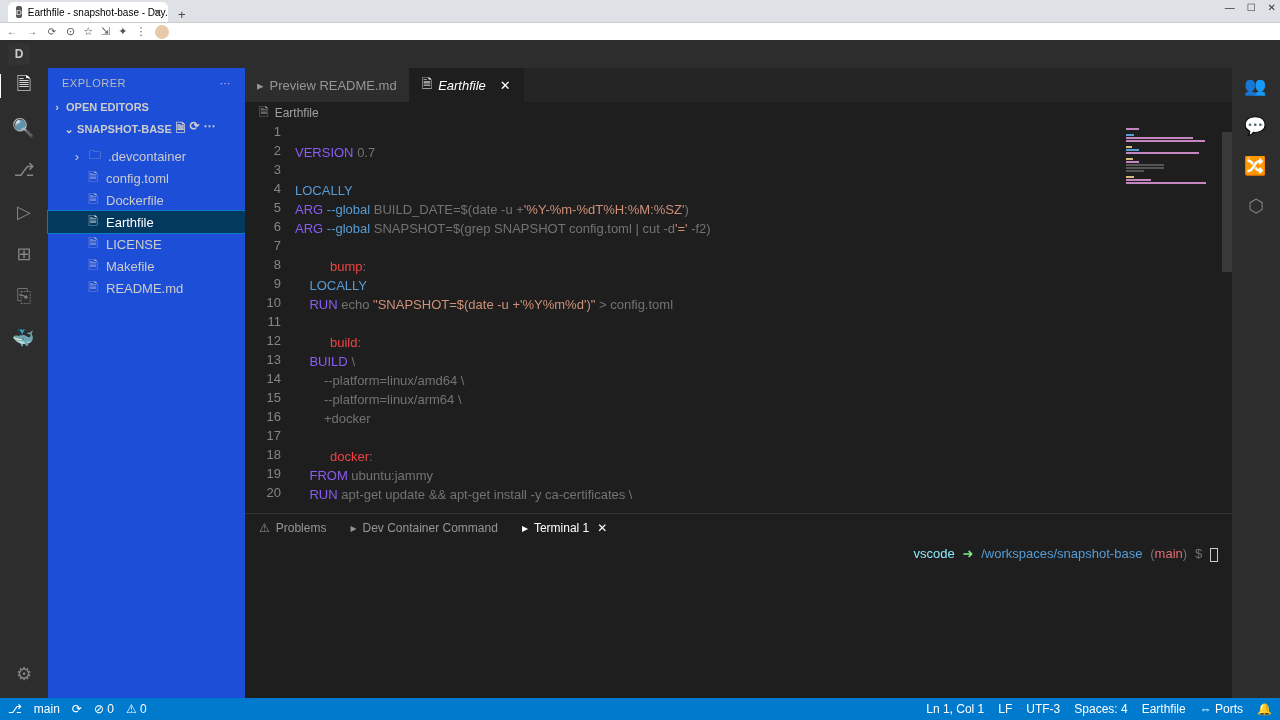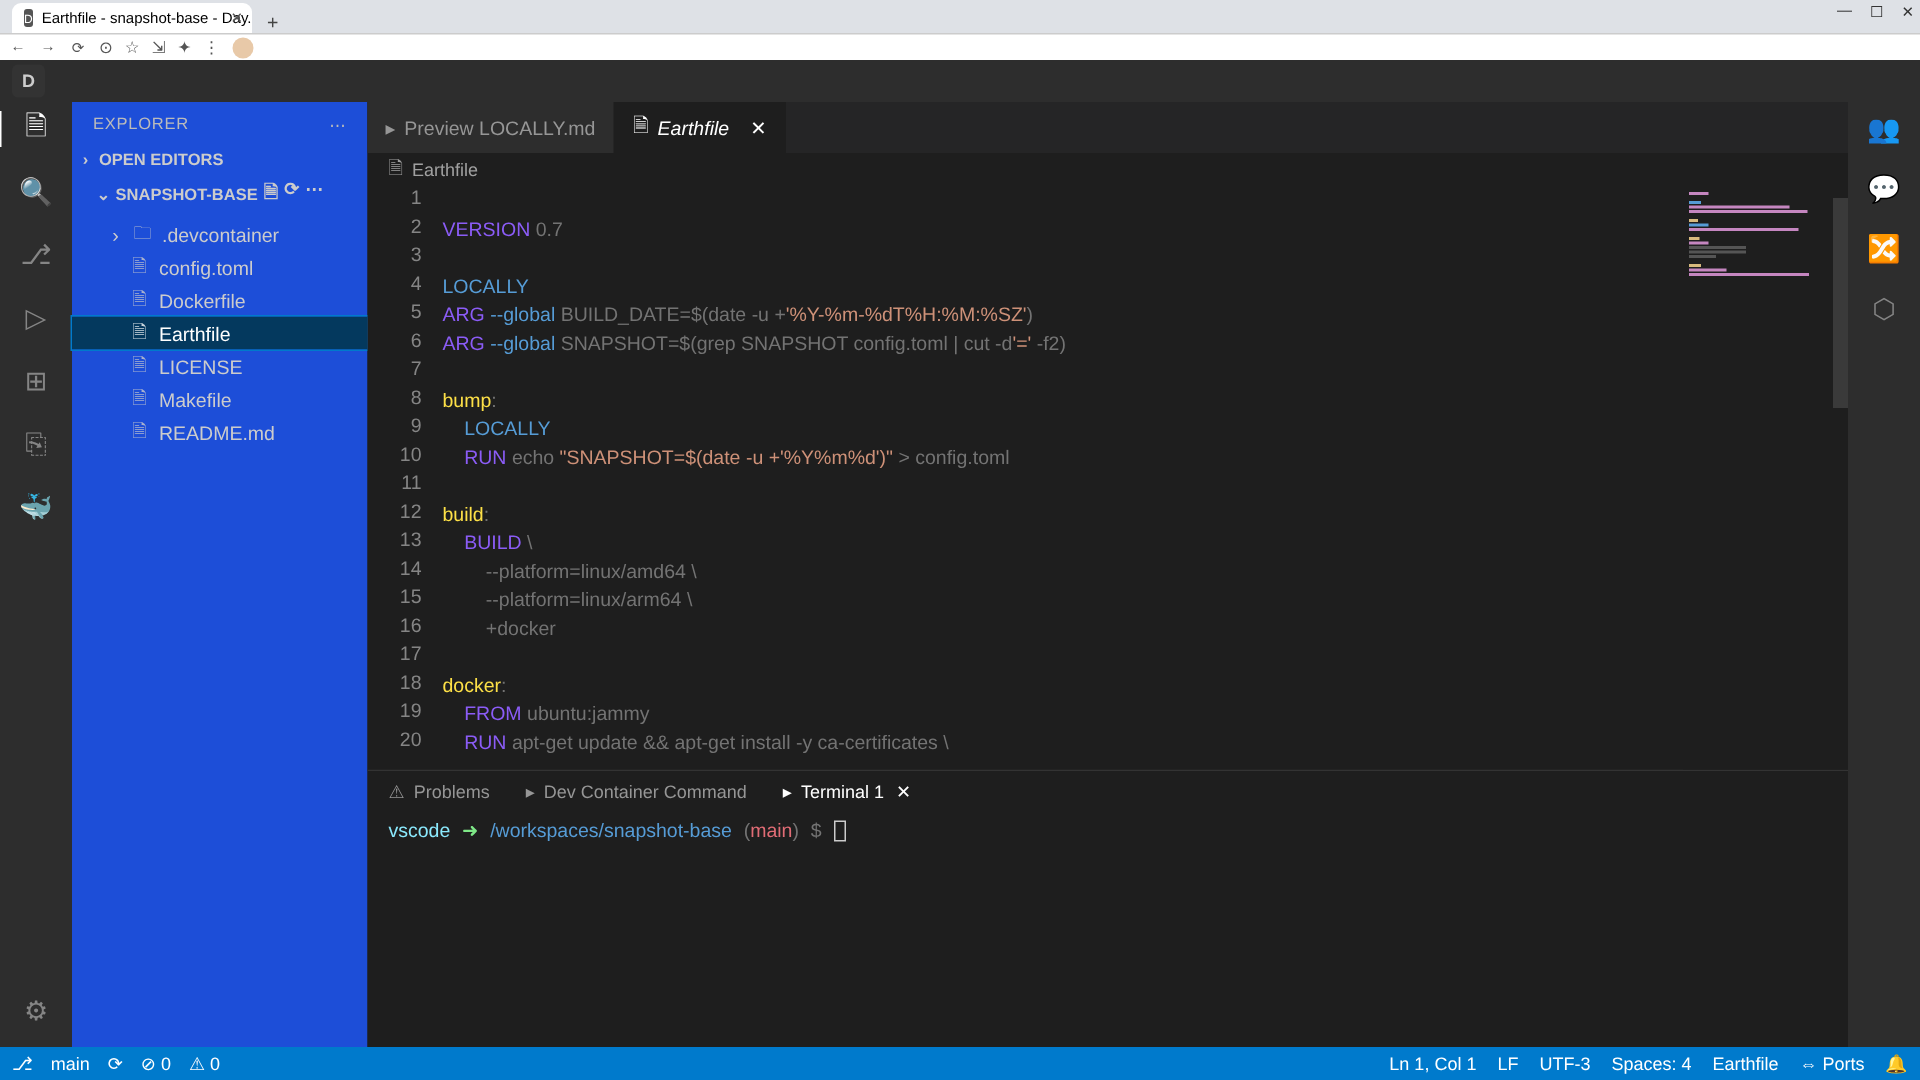--- a/index.html
+++ b/index.html
@@ -55,33 +55,33 @@
 .etab .tclose { margin-left: 8px; font-size: 13px; }
 .crumb { height: 22px; padding: 0 14px; display: flex; align-items: center; gap: 6px; font-size: 12px; color: #a0a0a0; background: #1e1e1e; }
 
 .editor { flex: 1; display: flex; background: #1e1e1e; min-height: 0; position: relative; }
 .gutter { width: 50px; text-align: right; padding: 0 14px 0 0; font-size: 13px; color: #858585; }
 .code { flex: 1; font-size: 13px; line-height: 19px; white-space: pre; padding-right: 10px; }
 .ln { height: 19px; }
 .k1 { color: #8b5cf6; } 
 .k2 { color: #569cd6; } 
 .s1 { color: #ce9178; } 
-.tgt { color: #fde047; } 
+.tgt { color: #ef4444; margin-left: 35px; } 
 .op { color: #737373; }
 .minimap { width: 110px; background: #1e1e1e; position: relative; overflow: hidden; }
 .mmline { height: 2px; margin: 1px 0 1px 4px; }
 .scroll-thumb { position: absolute; right: 0; top: 8px; width: 10px; height: 140px; background: #3a3a3a; }
 
 
 .panel { height: 185px; border-top: 1px solid #333; background: #1e1e1e; display: flex; flex-direction: column; }
 .ptabs { height: 28px; display: flex; align-items: center; gap: 24px; padding: 0 14px; font-size: 12px; color: #969696; }
 .ptab { display: flex; align-items: center; gap: 6px; cursor: pointer; }
 .ptab.active { color: #fff; }
 .pclose { margin-left: 2px; }
-.term { flex: 1; padding: 4px 14px; font-size: 13px; color: #ccc; }
+.term { flex: 1; padding: 4px 14px; font-size: 13px; color: #ccc; text-align: right; }
 .t-vs { color: #8be9fd; }
 .t-arrow { color: #7ee787; }
 .t-path { color: #569cd6; }
 .t-br { color: #e06c75; }
 .t-cur { display: inline-block; width: 8px; height: 14px; border: 1px solid #ccc; vertical-align: middle; }
 .status { height: 22px; background: #007acc; color: #fff; display: flex; align-items: center; padding: 0 8px; font-size: 12px; }
 .status-left { display: flex; gap: 12px; align-items: center; }
 .status-right { margin-left: auto; display: flex; gap: 14px; align-items: center; }
 </style>
 </head>
@@ -181,21 +181,21 @@
             <span class="fic">🗎</span>
             <span>README.md</span>
           </div>
         </div>
     </div>
 
     <div class="editor-area">
       <div class="tabs" id="editor-tabs">
           <div class="etab">
             <span class="tic">▸</span>
-            <span style="font-style:normal">Preview LOCALLY.md</span>
+            <span style="font-style:normal">Preview README.md</span>
           </div>
           <div class="etab active">
             <span class="tic">🗎</span>
             <span style="font-style:italic">Earthfile</span>
             <span class="tclose">✕</span>
           </div>
         </div>
       <div class="crumb">
         <span>🗎</span>
         <span>Earthfile</span>

